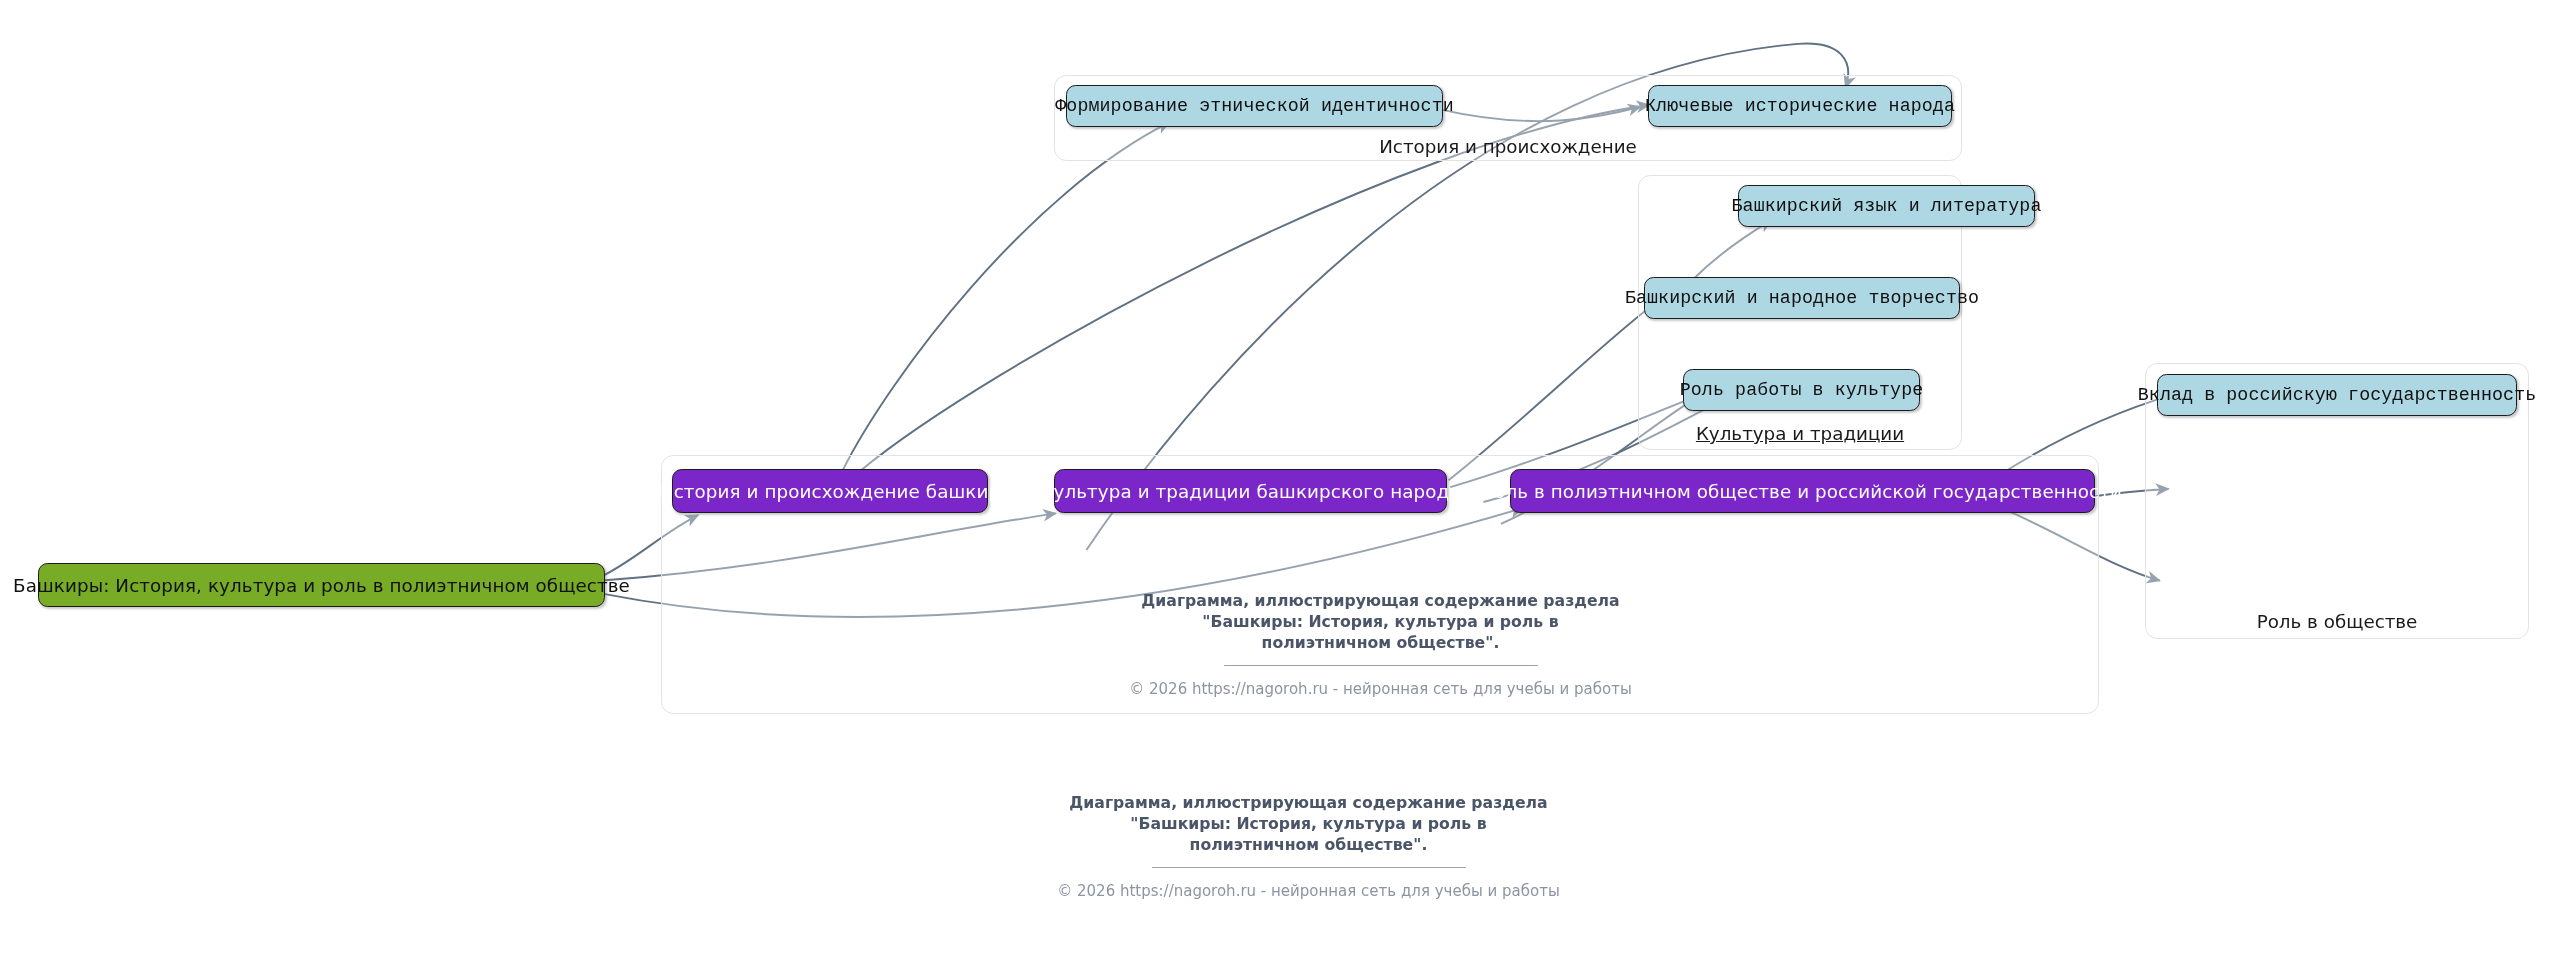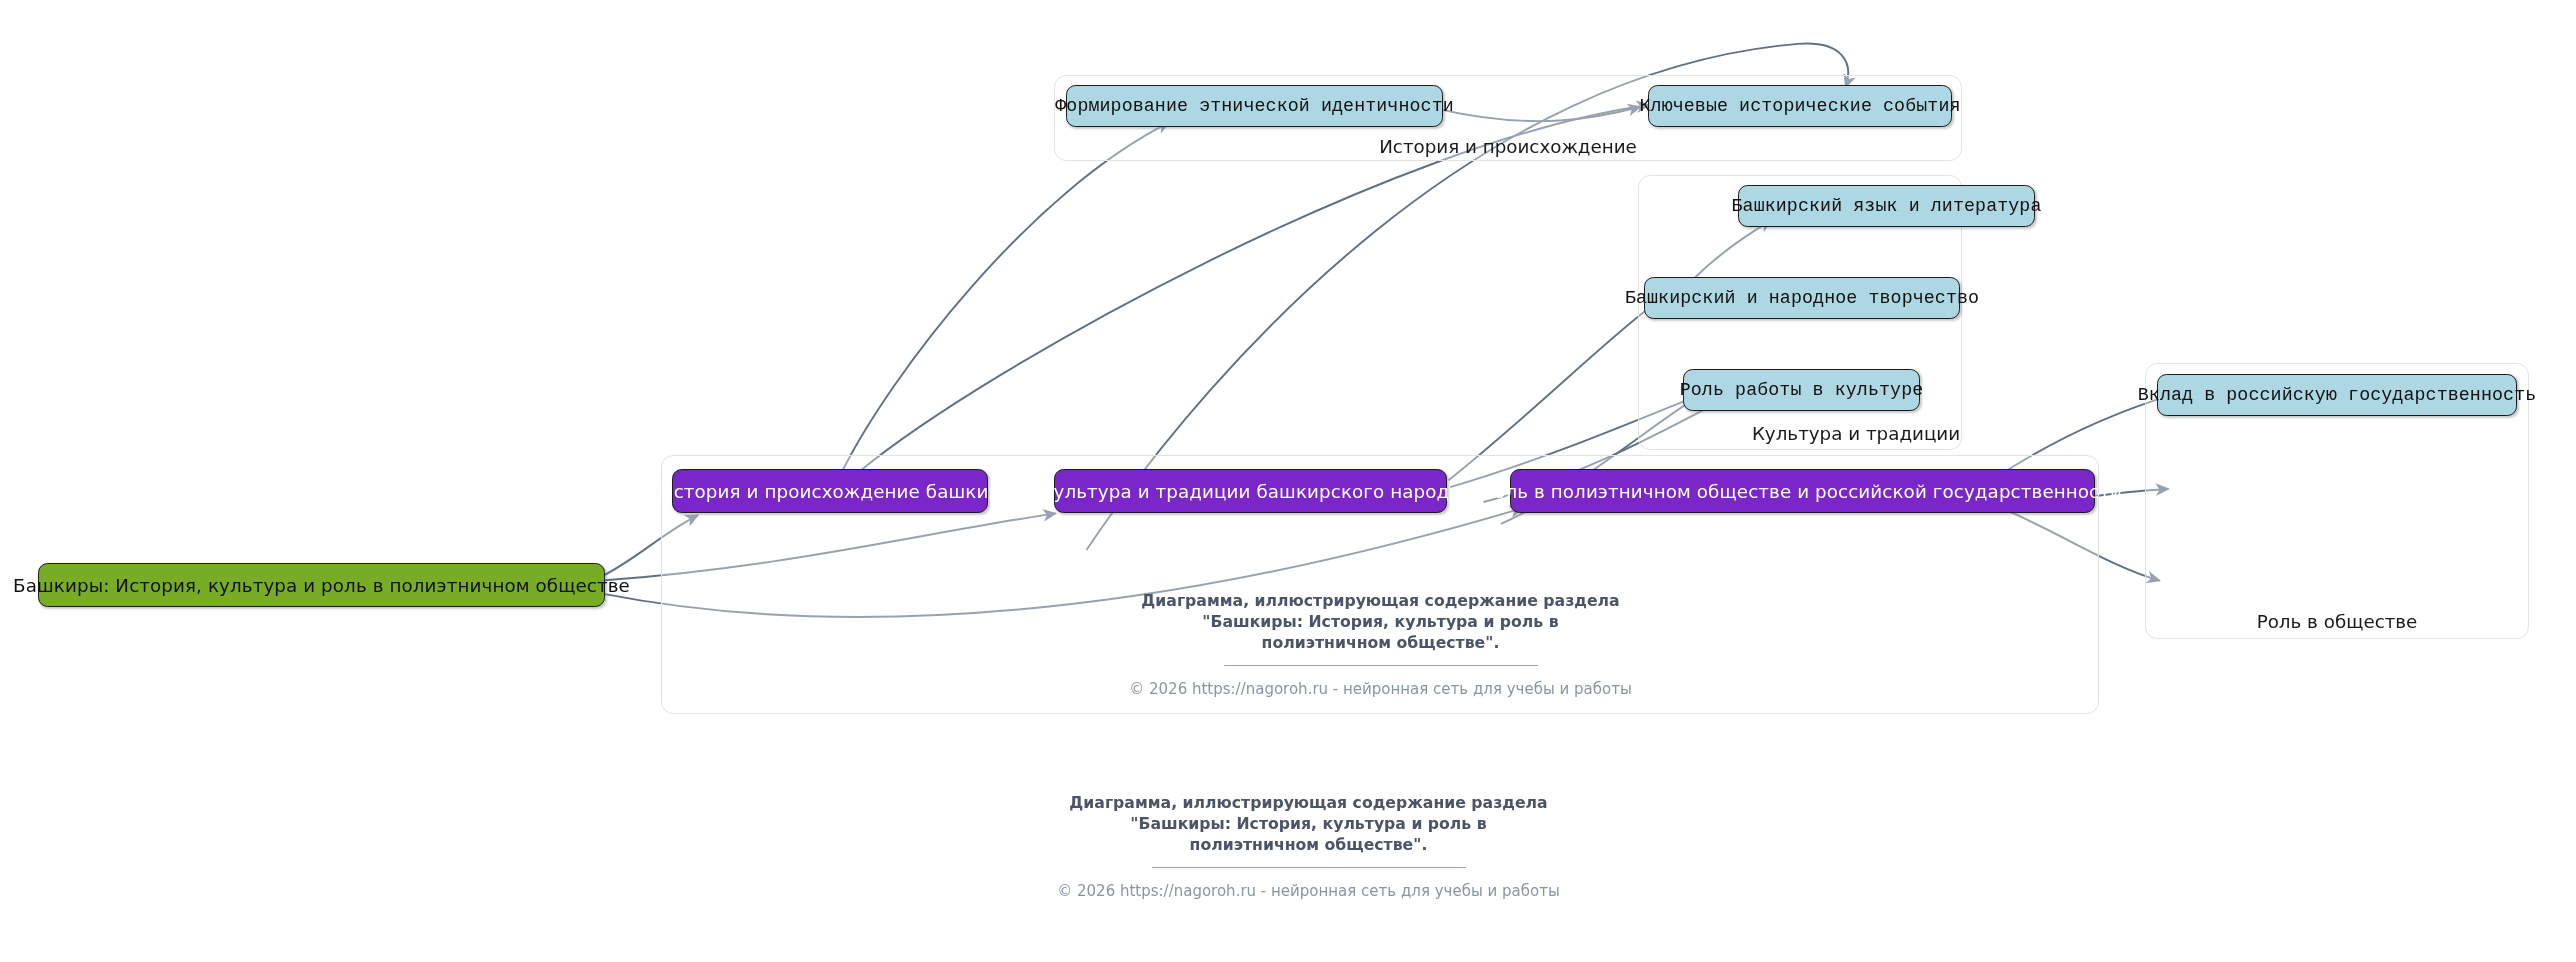--- a/index.html
+++ b/index.html
@@ -145,24 +145,24 @@
     </g>
   </svg>
 
   <div class="cluster" style="left:661px; top:455px; width:1438px; height:259px;"></div>
 
   <div class="cluster" style="left:1054px; top:75px; width:908px; height:86px;"></div>
   <div class="cluster-label" style="left:1054px; top:136px; width:908px;">История и происхождение</div>
 
   <div class="node leaf" style="left:1066px; top:85px; width:377px; height:42px;">Формирование этнической идентичности</div>
 
-  <div class="node leaf" style="left:1648px; top:85px; width:304px; height:42px;">Ключевые исторические события</div>
+  <div class="node leaf" style="left:1648px; top:85px; width:304px; height:42px;">Ключевые исторические народа</div>
 
   <div class="cluster" style="left:1638px; top:175px; width:324px; height:275px;"></div>
-  <div class="cluster-label" style="left:1694px; top:423px; width:324px;">Культура и традиции</div>
+  <div class="cluster-label" style="left:1638px; top:423px; width:324px;text-decoration:underline;">Культура и традиции</div>
 
   <div class="node leaf" style="left:1738px; top:185px; width:297px; height:42px;">Башкирский язык и литература</div>
 
   <div class="node leaf" style="left:1644px; top:277px; width:316px; height:42px;">Башкирский и народное творчество</div>
 
   <div class="node leaf" style="left:1683px; top:369px; width:237px; height:42px;">Роль работы в культуре</div>
 
   <div class="cluster" style="left:2145px; top:363px; width:384px; height:276px;"></div>
   <div class="cluster-label" style="left:2145px; top:611px; width:384px;">Роль в обществе</div>
 

